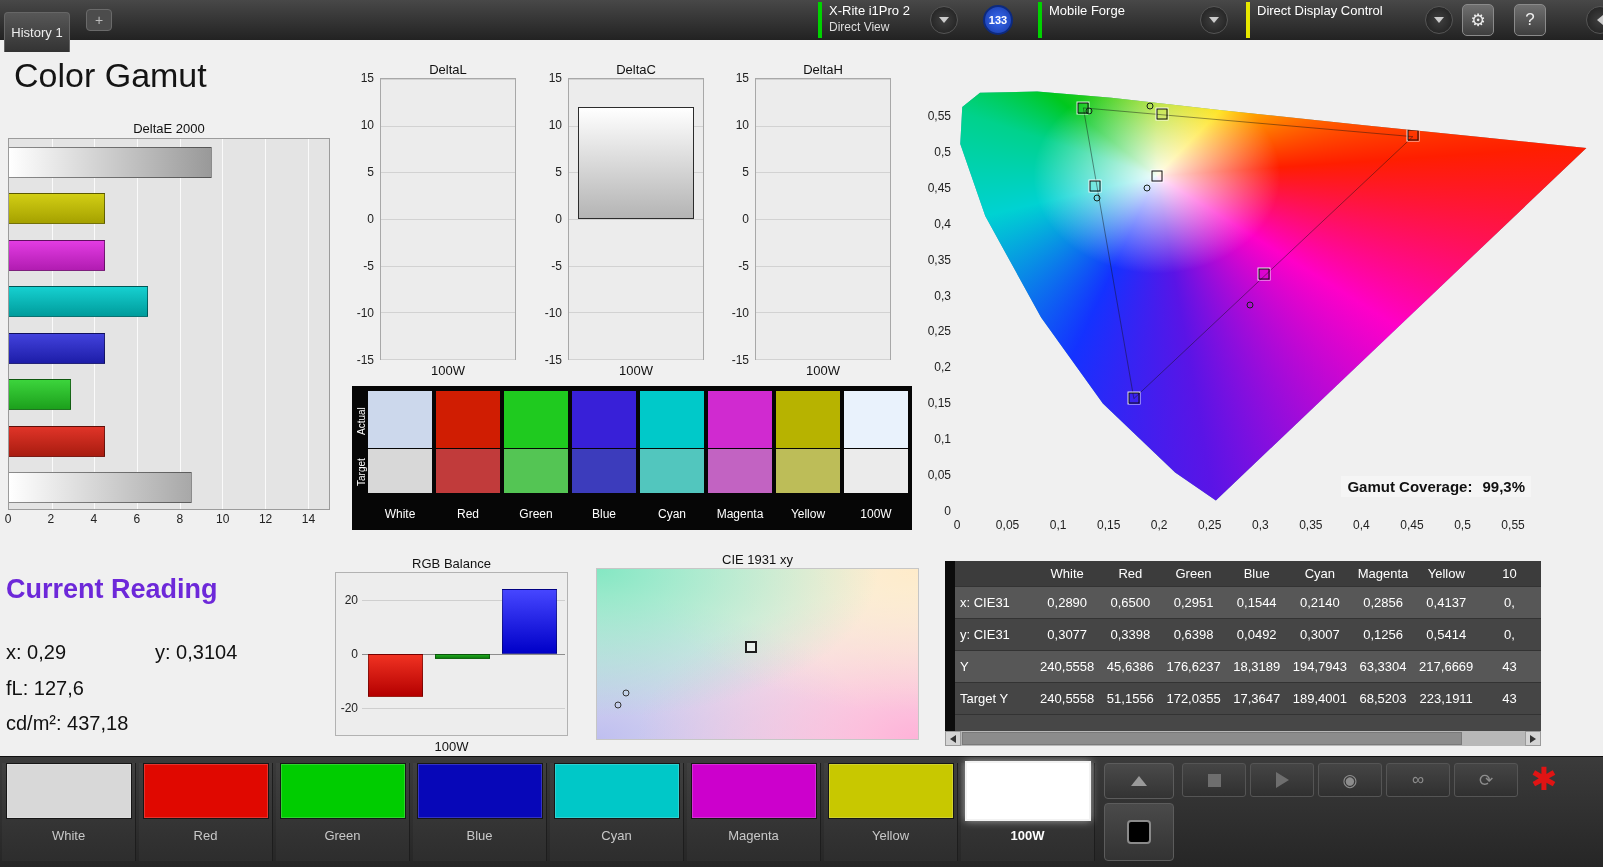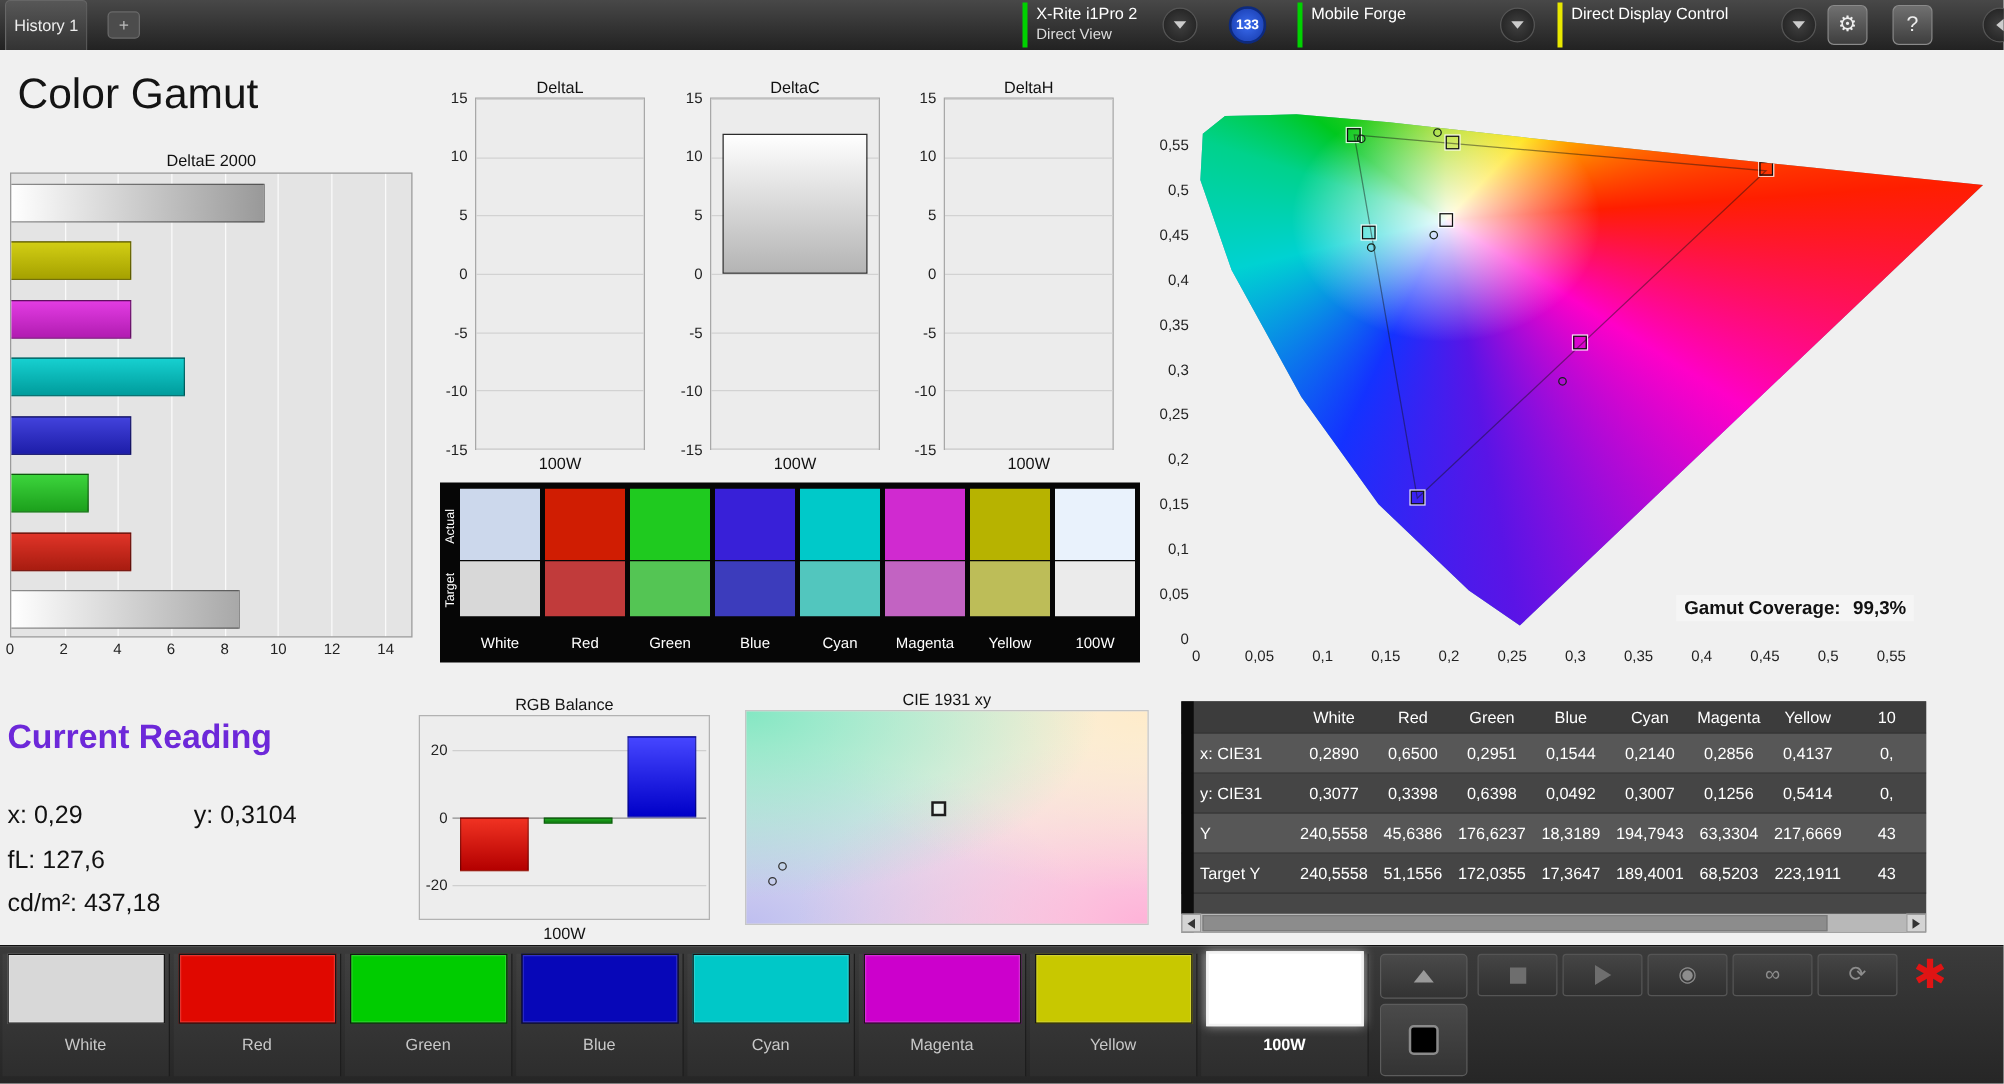--- a/index.html
+++ b/index.html
@@ -1,21 +1,21 @@
 <!DOCTYPE html>
 <html><head>
 <meta charset="utf-8">
 <style>
   *{box-sizing:border-box;margin:0;padding:0}
   html,body{width:1603px;height:867px;overflow:hidden}
   body{font-family:"Liberation Sans","DejaVu Sans",sans-serif;background:#f0f0f0;position:relative;color:#111}
 
   
   .topbar{position:absolute;top:0;left:0;width:1603px;height:40px;background:linear-gradient(#484848,#222);z-index:9}
-  .tab{position:absolute;left:4px;top:0;height:40px;width:66px;background:linear-gradient(#575757,#333);border:1px solid #666;border-bottom:none;border-radius:4px 4px 0 0;color:#eee;font-size:13px;display:flex;align-items:center;justify-content:center}
+  .tab{position:absolute;left:4px;top:12px;height:40px;width:66px;background:linear-gradient(#575757,#333);border:1px solid #666;border-bottom:none;border-radius:4px 4px 0 0;color:#eee;font-size:13px;display:flex;align-items:center;justify-content:center}
   .addbtn{position:absolute;left:86px;top:9px;width:26px;height:22px;background:#4c4c4c;border:1px solid #6a6a6a;border-radius:4px;color:#bbb;font-size:14px;display:flex;align-items:center;justify-content:center}
   .tbgroup{position:absolute;top:2px;height:36px;display:flex;align-items:flex-start}
   .stripe{width:4px;height:36px;margin-right:7px}
   .tbl1{font-size:13px;color:#fff;line-height:17px;white-space:nowrap}
   .tbl2{font-size:12px;color:#ddd;line-height:16px;white-space:nowrap}
   .ddbtn{position:absolute;top:6px;width:28px;height:28px;border-radius:14px;background:radial-gradient(#404040,#1d1d1d);border:1px solid #555;display:flex;align-items:center;justify-content:center}
   .ddtri{width:0;height:0;border-left:5px solid transparent;border-right:5px solid transparent;border-top:6px solid #ccc}
   .badge{position:absolute;top:5px;width:30px;height:30px;border-radius:50%;background:radial-gradient(#3a6cf0,#1538a8);border:2px solid #0d2a7e;color:#fff;font-size:11px;font-weight:bold;display:flex;align-items:center;justify-content:center}
   .sqbtn{position:absolute;top:4px;width:32px;height:32px;border-radius:5px;background:linear-gradient(#707070,#3e3e3e);border:1px solid #8a8a8a;color:#eee;font-size:17px;display:flex;align-items:center;justify-content:center}
 

